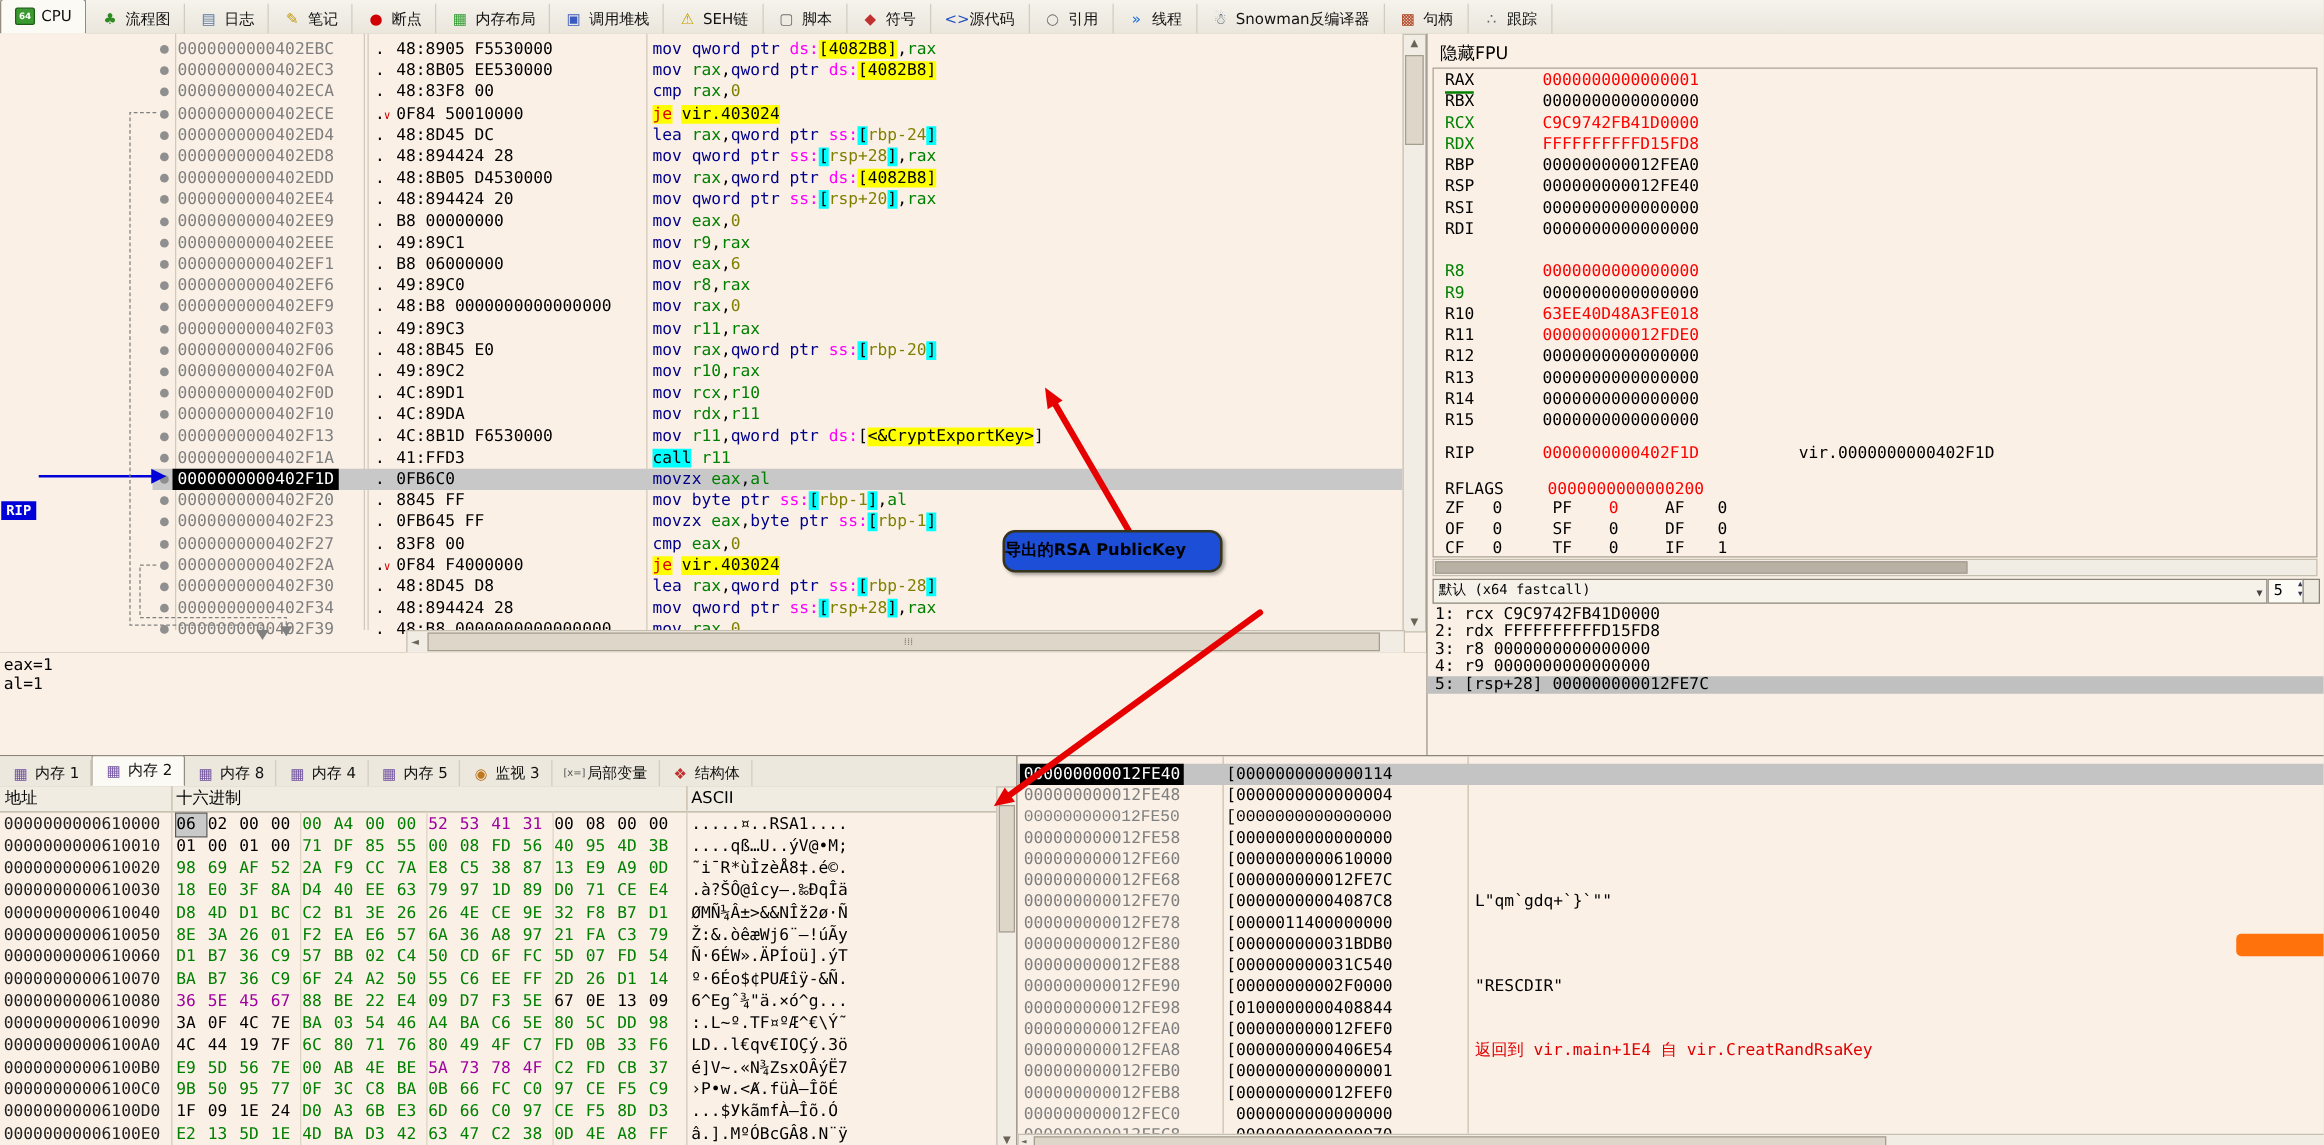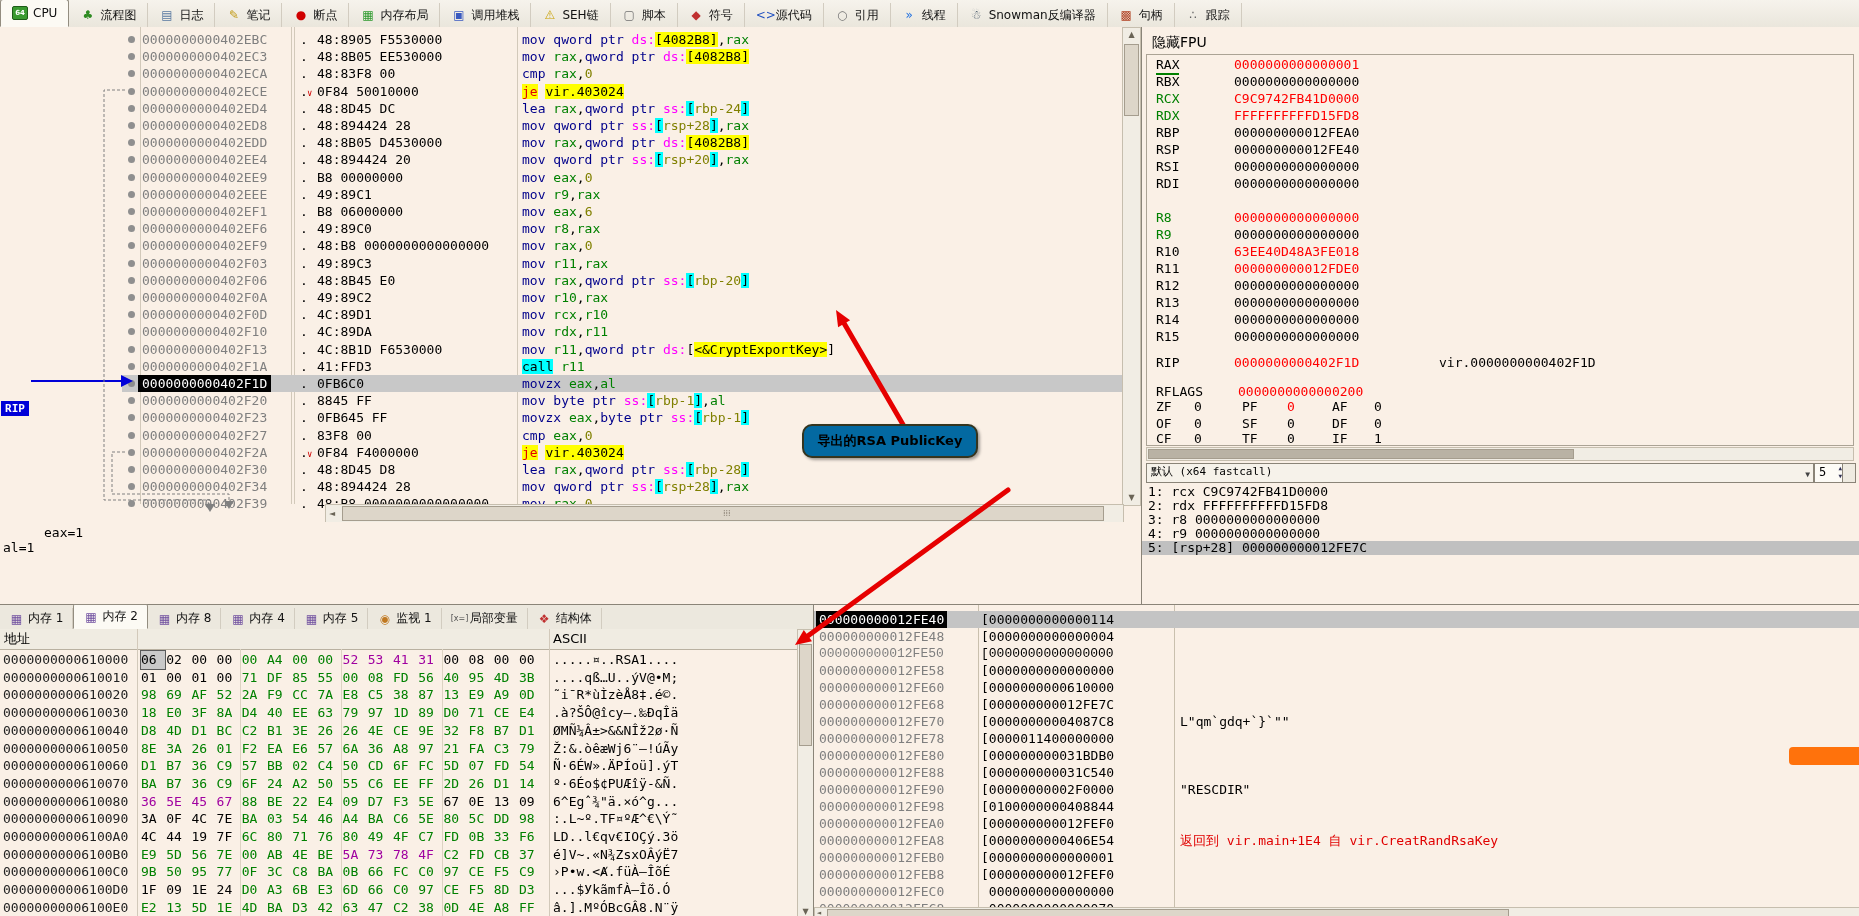--- a/index.html
+++ b/index.html
@@ -104,22 +104,22 @@
   .srow.sel{background:#C4C4C4;}
   .saddr{position:absolute;left:5px;color:#7F7F7F;}
   .saddr.selbg{background:#000;color:#FFF;padding:0 3px;left:2px;}
   .sval{position:absolute;left:167px;color:#000;}
   .scomment{position:absolute;left:366px;color:#000;}
   .scomment.red{color:#E00000;}
   .ssep{position:absolute;top:0;width:1px;height:302px;background:#C9C0AE;}
 
   
   #overlay{position:absolute;left:0;top:0;width:1859px;height:916px;pointer-events:none;z-index:5;}
-  #tooltip{position:absolute;left:802px;top:424px;width:172px;height:30px;background:#0369a1;
-           border:2px solid #35351F;border-radius:10px;z-index:6;text-align:center;
+  #tooltip{position:absolute;left:802px;top:424px;width:172px;height:30px;background:#1d4ed8;
+           border:2px solid #35351F;border-radius:10px;z-index:6;text-align:left;
            font-size:13px;font-weight:bold;color:#000;line-height:30px;
            box-shadow:2px 2px 3px rgba(0,0,0,0.35);}
   #watermark{position:absolute;left:1789px;top:747px;width:74px;height:18px;border-radius:4px;z-index:4;opacity:0.95;}
 </style>
 </head>
 <body>
 
 <div id="root">
 
   <div id="topbar">
@@ -281,21 +281,21 @@
     <div id="args-rows">
         <div class="argrow mono" style="top: 458px;">1: rcx C9C9742FB41D0000</div>
         <div class="argrow mono" style="top: 472px;">2: rdx FFFFFFFFFFD15FD8</div>
         <div class="argrow mono" style="top: 486px;">3: r8 0000000000000000</div>
         <div class="argrow mono" style="top: 500px;">4: r9 0000000000000000</div>
         <div class="argrow mono sel" style="top: 514px;">5: [rsp+28] 000000000012FE7C</div>
       </div>
   </div>
 
   <div id="infopane">
-    <div class="il mono" style="top:3px;margin-left:41px;">eax=1</div>
+    <div class="il mono" style="top:3px;">eax=1</div>
     <div class="il mono" style="top:18px;">al=1</div>
   </div>
 
   <div id="dumpdock">
     <div id="dump-tabs">
         <div class="dtab">
           <span class="ic" style="color: rgb(112, 80, 160);">▦</span>
           <span>内存 1</span>
         </div>
         <div class="dtab active">
@@ -309,33 +309,34 @@
         <div class="dtab">
           <span class="ic" style="color: rgb(112, 80, 160);">▦</span>
           <span>内存 4</span>
         </div>
         <div class="dtab">
           <span class="ic" style="color: rgb(112, 80, 160);">▦</span>
           <span>内存 5</span>
         </div>
         <div class="dtab">
           <span class="ic" style="color: rgb(192, 120, 32);">◉</span>
-          <span>监视 1</span>
+          <span>监视 3</span>
         </div>
         <div class="dtab">
           <span class="ic" style="color: rgb(80, 80, 80); font-size: 8px;">[x=]</span>
           <span>局部变量</span>
         </div>
         <div class="dtab">
           <span class="ic" style="color: rgb(192, 48, 48);">❖</span>
           <span>结构体</span>
         </div>
       </div>
     <div id="dump-header">
       <div class="dhcell" style="left:0;width:133px;">地址</div>
+      <div class="dhcell" style="left:137px;width:408px;">十六进制</div>
       <div class="dhcell" style="left:549px;width:244px;border-right:none;">ASCII</div>
     </div>
     <div class="gsep" style="left:240px;"></div>
     <div class="gsep" style="left:341px;"></div>
     <div class="gsep" style="left:442px;"></div>
     <div class="vline" style="left:137px;top:24px;height:288px;"></div>
     <div class="vline" style="left:549px;top:24px;height:288px;"></div>
     <div id="dump-rows">
         <div class="mrow" style="top: 46px; left: 0px; width: 797px;"><span class="maddr">0000000000610000</span><span class="mbyte cursorbyte" style="left: 141px; color: rgb(0, 0, 0);">06</span><span class="mbyte" style="left: 166.2px; color: rgb(0, 0, 0);">02</span><span class="mbyte" style="left: 191.4px; color: rgb(0, 0, 0);">00</span><span class="mbyte" style="left: 216.6px; color: rgb(0, 0, 0);">00</span><span class="mbyte" style="left: 241.8px; color: rgb(0, 128, 0);">00</span><span class="mbyte" style="left: 267px; color: rgb(0, 128, 0);">A4</span><span class="mbyte" style="left: 292.2px; color: rgb(0, 128, 0);">00</span><span class="mbyte" style="left: 317.4px; color: rgb(0, 128, 0);">00</span><span class="mbyte" style="left: 342.6px; color: rgb(160, 0, 160);">52</span><span class="mbyte" style="left: 367.8px; color: rgb(160, 0, 160);">53</span><span class="mbyte" style="left: 393px; color: rgb(160, 0, 160);">41</span><span class="mbyte" style="left: 418.2px; color: rgb(160, 0, 160);">31</span><span class="mbyte" style="left: 443.4px; color: rgb(0, 0, 0);">00</span><span class="mbyte" style="left: 468.6px; color: rgb(0, 0, 0);">08</span><span class="mbyte" style="left: 493.8px; color: rgb(0, 0, 0);">00</span><span class="mbyte" style="left: 519px; color: rgb(0, 0, 0);">00</span><span class="mascii">.....¤..RSA1....</span></div>
         <div class="mrow" style="top: 63.7px; left: 0px; width: 797px;"><span class="maddr">0000000000610010</span><span class="mbyte" style="left: 141px; color: rgb(0, 0, 0);">01</span><span class="mbyte" style="left: 166.2px; color: rgb(0, 0, 0);">00</span><span class="mbyte" style="left: 191.4px; color: rgb(0, 0, 0);">01</span><span class="mbyte" style="left: 216.6px; color: rgb(0, 0, 0);">00</span><span class="mbyte" style="left: 241.8px; color: rgb(0, 128, 0);">71</span><span class="mbyte" style="left: 267px; color: rgb(0, 128, 0);">DF</span><span class="mbyte" style="left: 292.2px; color: rgb(0, 128, 0);">85</span><span class="mbyte" style="left: 317.4px; color: rgb(0, 128, 0);">55</span><span class="mbyte" style="left: 342.6px; color: rgb(0, 128, 0);">00</span><span class="mbyte" style="left: 367.8px; color: rgb(0, 128, 0);">08</span><span class="mbyte" style="left: 393px; color: rgb(0, 128, 0);">FD</span><span class="mbyte" style="left: 418.2px; color: rgb(0, 128, 0);">56</span><span class="mbyte" style="left: 443.4px; color: rgb(0, 128, 0);">40</span><span class="mbyte" style="left: 468.6px; color: rgb(0, 128, 0);">95</span><span class="mbyte" style="left: 493.8px; color: rgb(0, 128, 0);">4D</span><span class="mbyte" style="left: 519px; color: rgb(0, 128, 0);">3B</span><span class="mascii">....qß…U..ýV@•M;</span></div>

